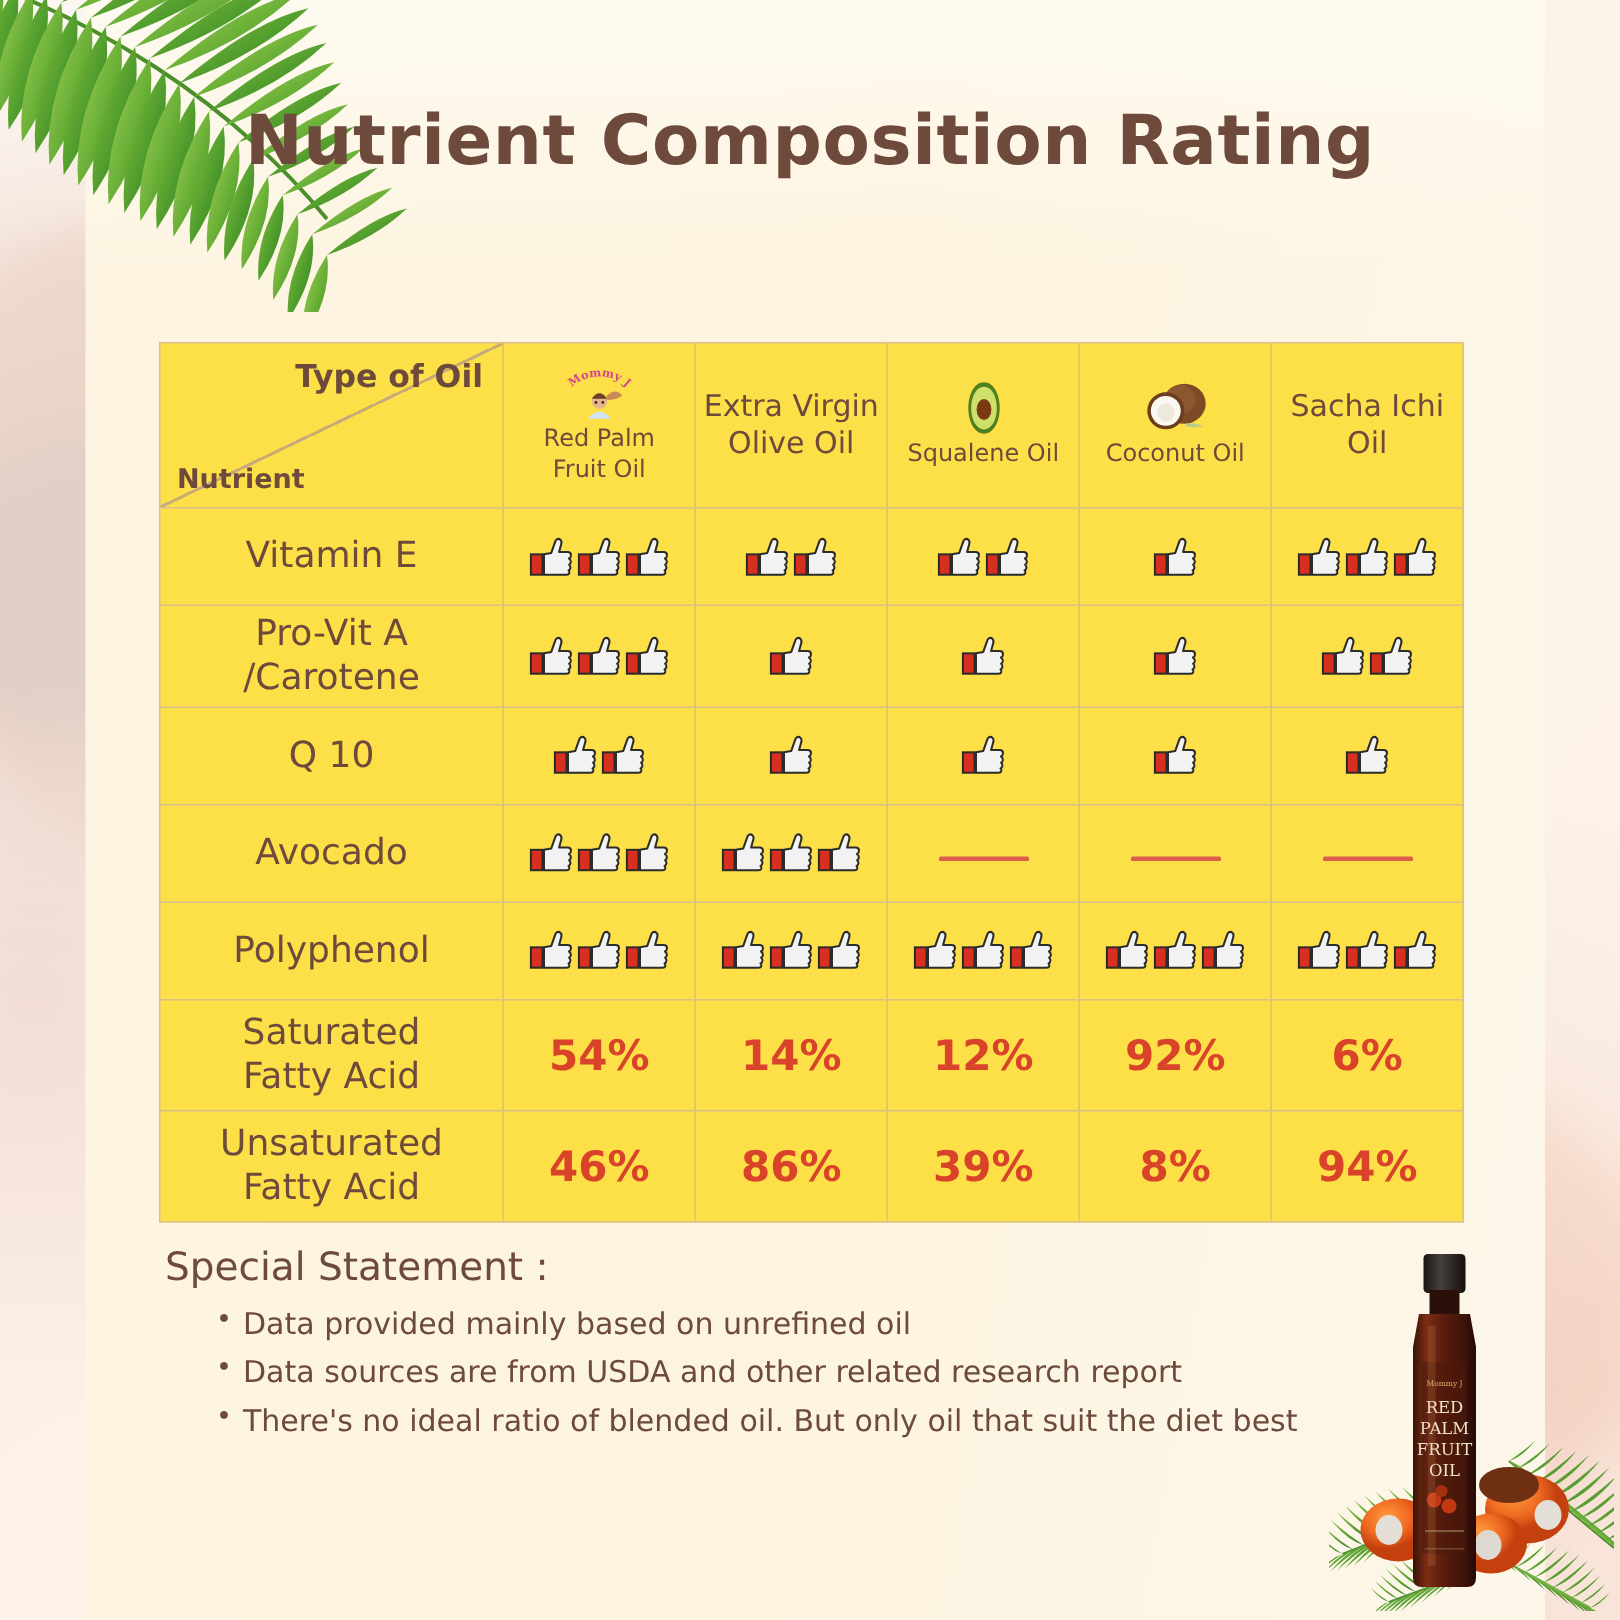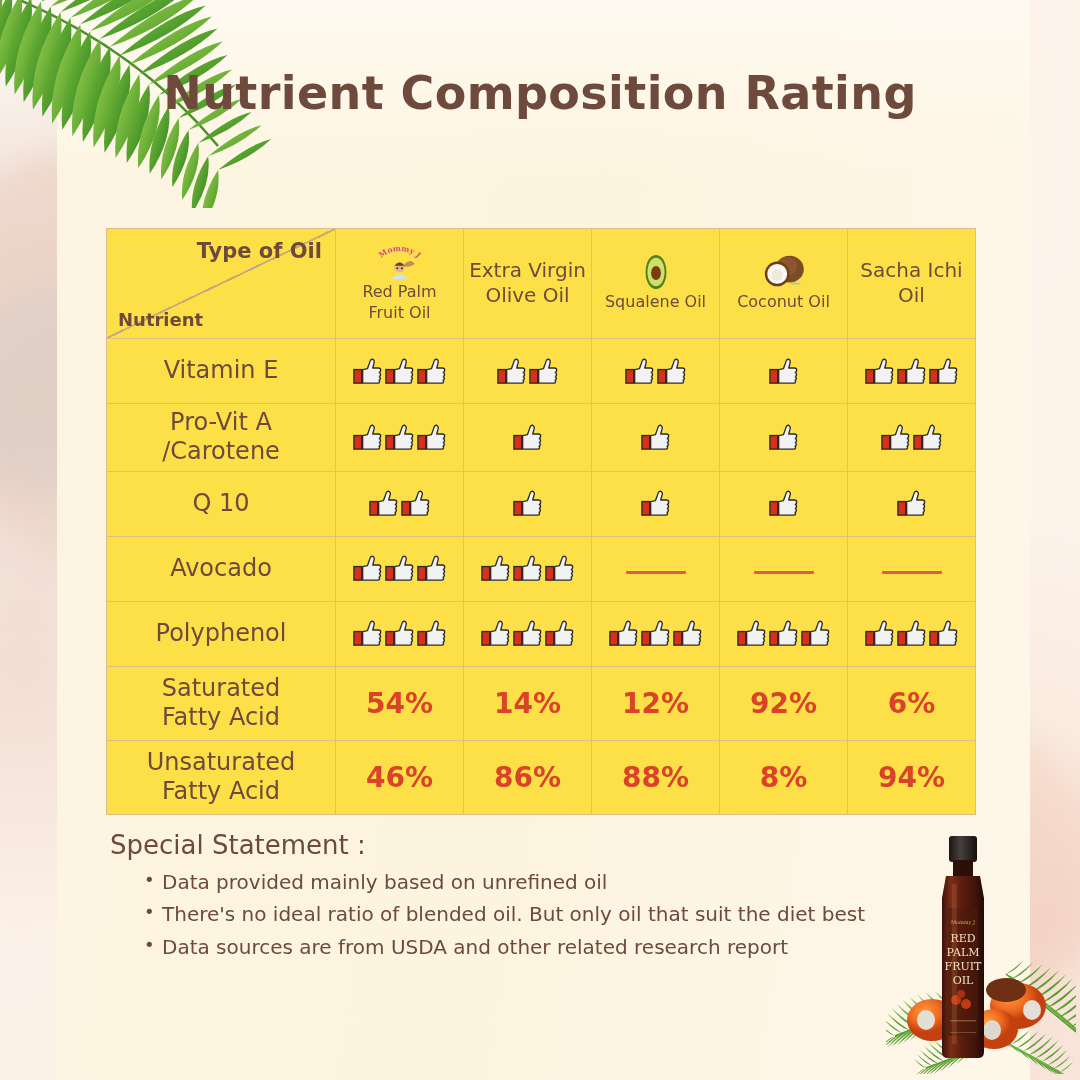--- a/index.html
+++ b/index.html
@@ -645,33 +645,33 @@
         <td class="rate"><span class="pct">92%</span></td>
         <td class="rate"><span class="pct">6%</span></td>
       </tr>
       <tr class="row-h3">
         <td class="nut">
           <div>Unsaturated</div>
           <div>Fatty Acid</div>
         </td>
         <td class="rate"><span class="pct">46%</span></td>
         <td class="rate"><span class="pct">86%</span></td>
-        <td class="rate"><span class="pct">88%</span></td>
+        <td class="rate"><span class="pct">39%</span></td>
         <td class="rate"><span class="pct">8%</span></td>
         <td class="rate"><span class="pct">94%</span></td>
       </tr>
     </tbody>
 </table>
 
 <div id="statement">
   <div id="statement-title">Special Statement :</div>
   <ul>
       <li>Data provided mainly based on unrefined oil</li>
+      <li>Data sources are from USDA and other related research report</li>
       <li>There's no ideal ratio of blended oil. But only oil that suit the diet best</li>
-      <li>Data sources are from USDA and other related research report</li>
     </ul>
 </div>
 
 <svg id="product" viewBox="0 0 190 250">
   <defs>
     <linearGradient id="bg-glass" x1="0" y1="0" x2="1" y2="0">
       <stop offset="0%" stop-color="#3a1109"></stop>
       <stop offset="22%" stop-color="#7d2d14"></stop>
       <stop offset="48%" stop-color="#5a1d0d"></stop>
       <stop offset="78%" stop-color="#41140a"></stop>

